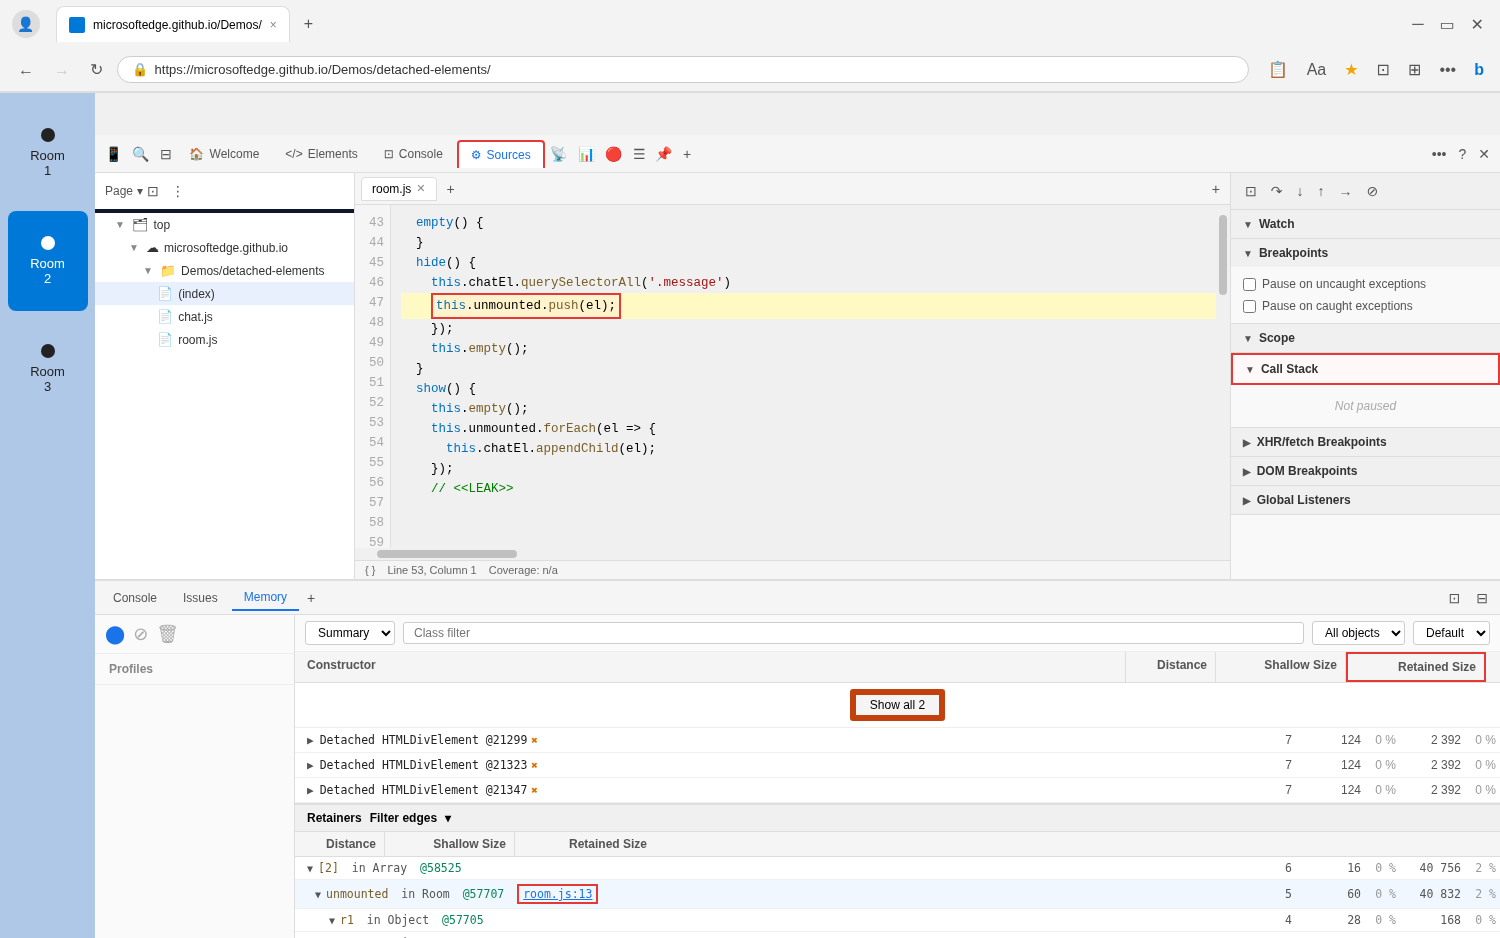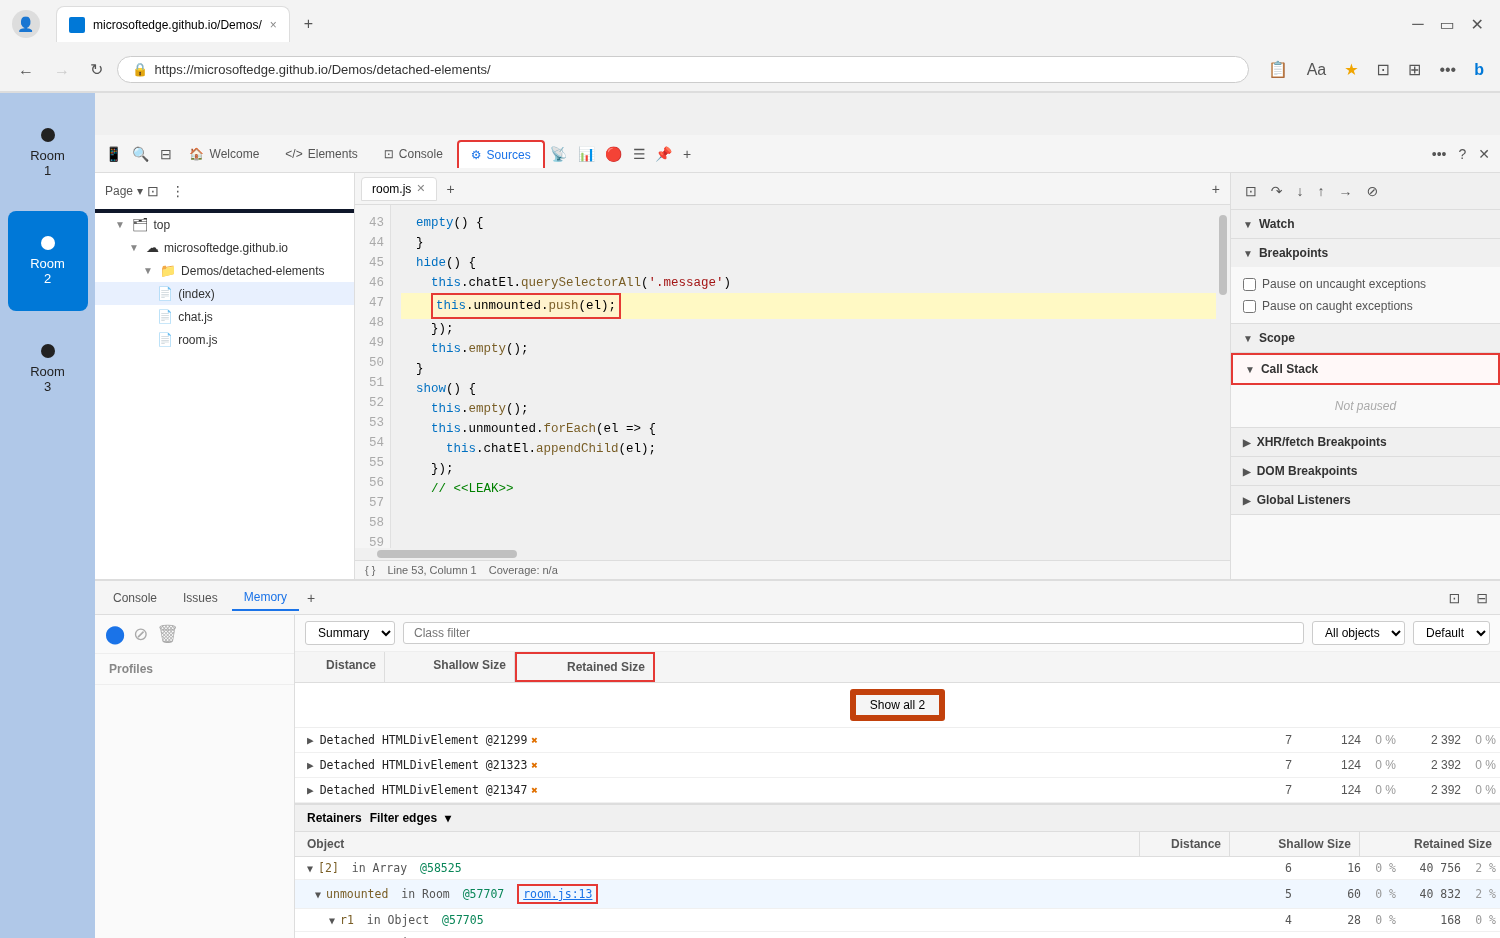--- a/index.html
+++ b/index.html
@@ -454,20 +454,21 @@
               <select class="mem-select">
                 <option>All objects</option>
               </select>
               <select class="mem-select">
                 <option>Default</option>
               </select>
             </div>
 
             <div class="heap-table" style="flex:0 0 auto; max-height:160px; overflow-y:auto;">
               <div class="table-header">
+                <div class="th-constructor">Constructor</div>
                 <div class="th-distance">Distance</div>
                 <div class="th-shallow">Shallow Size</div>
                 <div class="th-retained" style="border:2px solid #e53935;">Retained Size</div>
                 <div class="th-scroll"></div>
               </div>
               <div class="show-all-row">
                 <button class="show-all-btn">Show all 2</button>
               </div>
 
               <div class="table-row">
@@ -510,21 +511,20 @@
               </div>
             </div>
 
             <div class="retainers-header">
               <span>Retainers</span>
               <span>Filter edges</span>
               <span>▾</span>
             </div>
             <div class="retainers-table">
               <div class="retainer-table-header">
-                <div class="rth-object">Object</div>
                 <div class="rth-distance">Distance</div>
                 <div class="rth-shallow">Shallow Size</div>
                 <div class="rth-retained">Retained Size</div>
               </div>
 
               <div class="ret-row">
                 <div class="rtd-object">
                   <span class="expand-arrow">▼</span>
                   <span style="color:#795e26;">[2]</span>&nbsp;<span style="color:#555;">in Array</span>&nbsp;<span style="color:#098658;">@58525</span>
                 </div>

